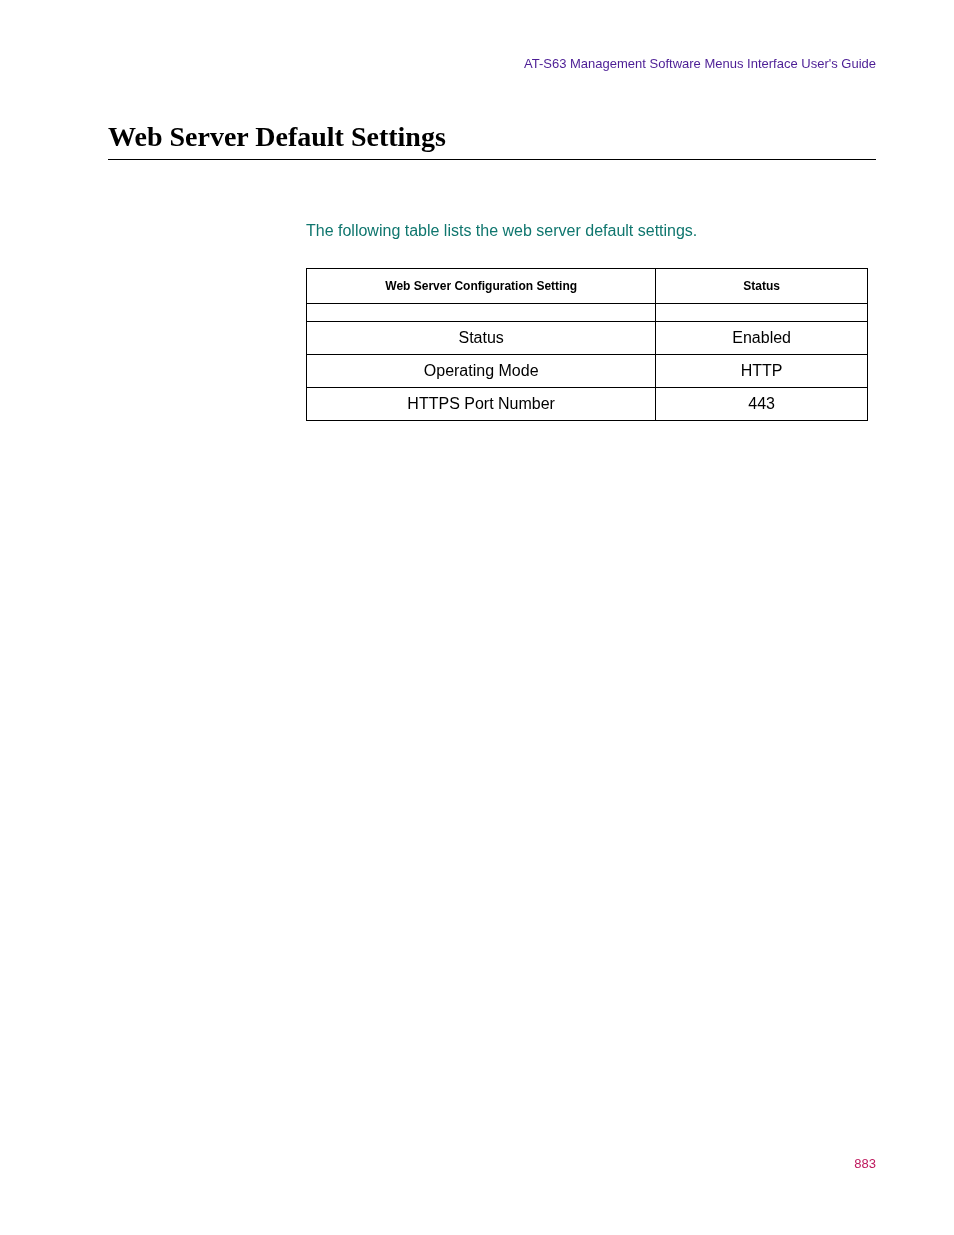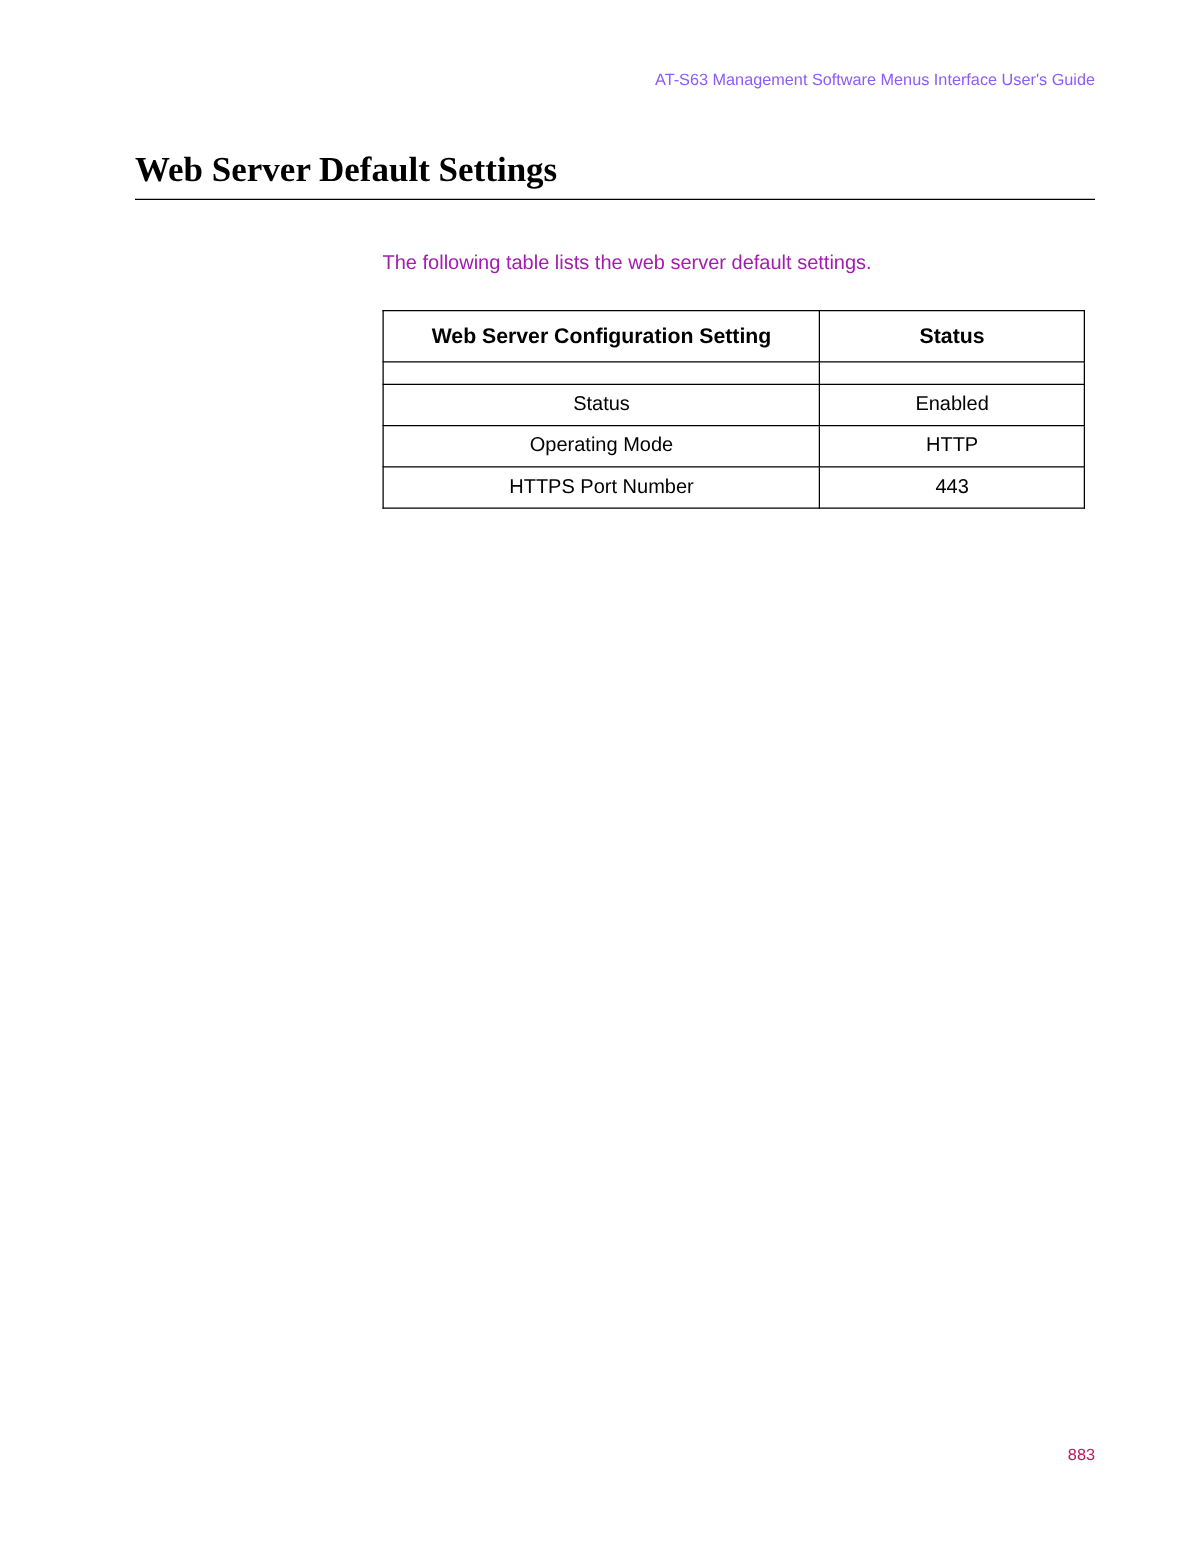--- a/index.html
+++ b/index.html
@@ -11,47 +11,47 @@
       width: 954px;
       height: 1235px;
       background: #ffffff;
       font-family: Arial, Helvetica, sans-serif;
       position: relative;
       padding: 56px 78px 40px 108px;
     }
     .header-text {
       text-align: right;
       font-size: 13px;
-      color: #8b5cf6;
+      color: #4c1d95;
       margin-bottom: 50px;
     }
     .section-title {
       font-family: "Times New Roman", Times, serif;
       font-size: 28px;
       font-weight: bold;
       color: #000;
       padding-bottom: 6px;
       border-bottom: 1.5px solid #000;
-      margin-bottom: 42px;
+      margin-bottom: 62px;
     }
     .intro-text {
       font-size: 16px;
-      color: #a21caf;
+      color: #0f766e;
       margin-left: 198px;
       margin-bottom: 28px;
     }
     .settings-table {
       margin-left: 198px;
       border-collapse: collapse;
       width: 562px;
     }
     .settings-table th {
       border: 1.5px solid #000;
       padding: 10px 14px;
-      font-size: 17px;
+      font-size: 12px;
       font-weight: bold;
       text-align: center;
       background: #fff;
     }
     .settings-table th.col-setting {
       width: 350px;
     }
     .settings-table th.col-default {
       width: 212px;
     }

